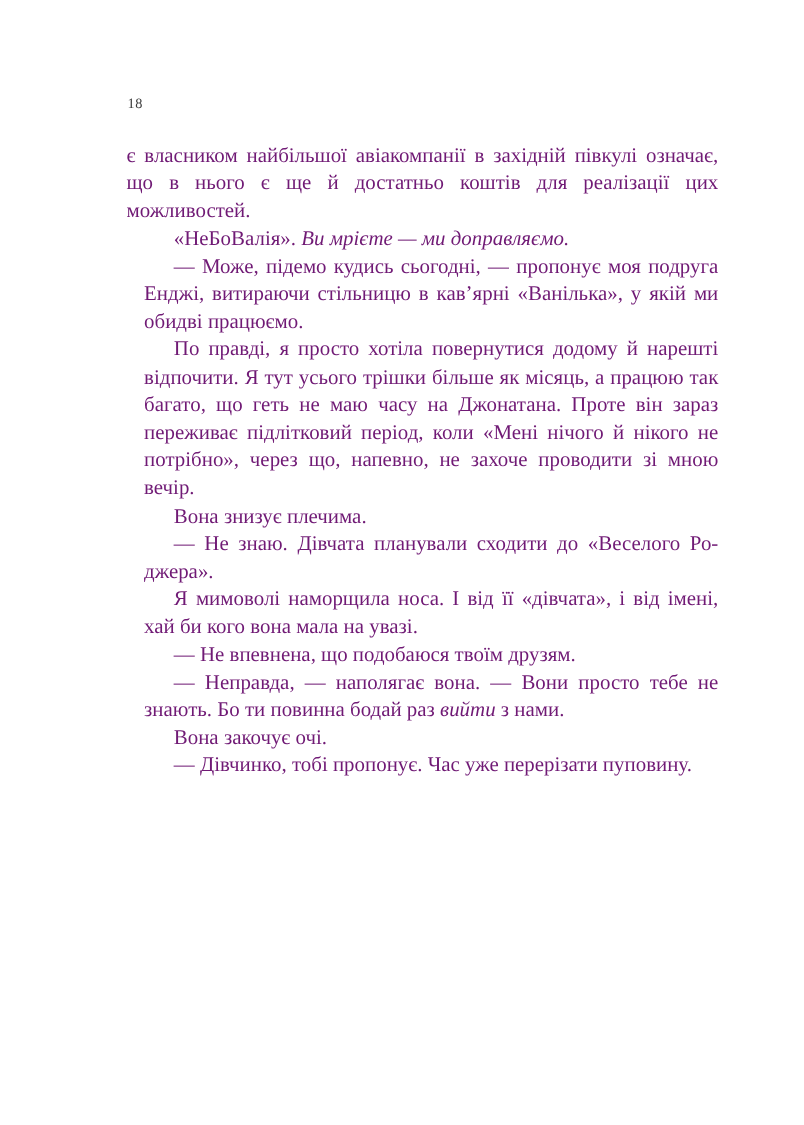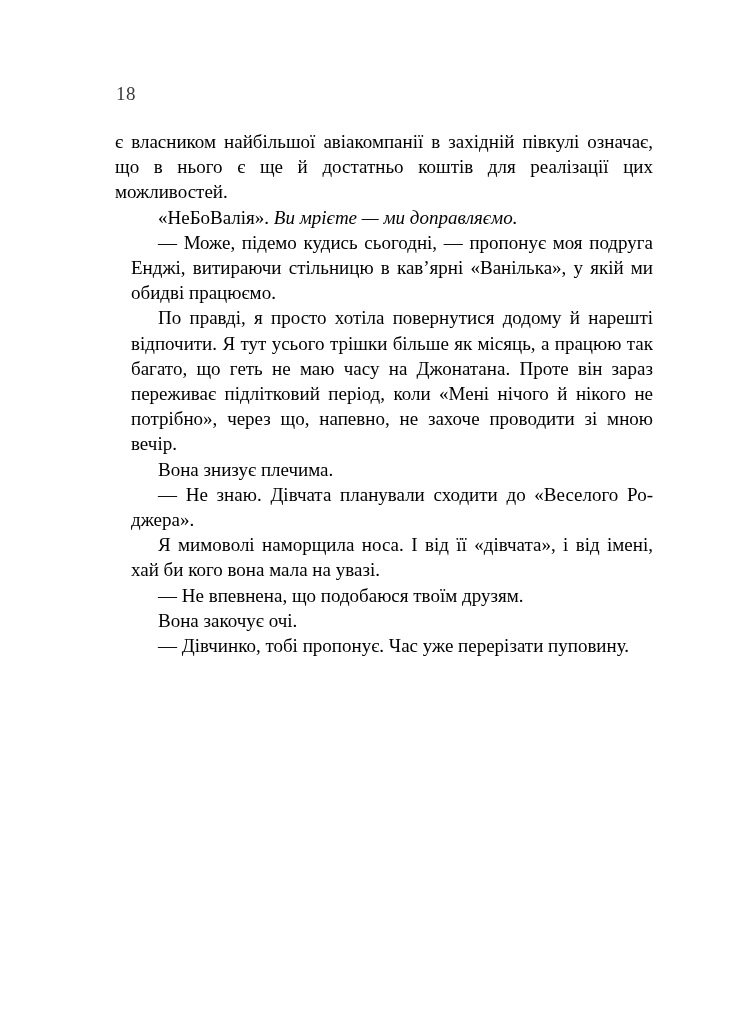--- a/index.html
+++ b/index.html
@@ -12,33 +12,33 @@
     width: 731px;
     height: 1023px;
     background: #ffffff;
     overflow: hidden;
     font-family: "Liberation Serif", "DejaVu Serif", serif;
   }
   .page-number {
     position: absolute;
     left: 116px;
     top: 84px;
-    font-size: 19px;
+    font-size: 13px;
     line-height: 20px;
     color: #3a3a3a;
     letter-spacing: 0.5px;
   }
   .body-text {
     position: absolute;
     left: 115px;
     top: 129px;
     width: 538px;
     font-size: 19px;
     line-height: 25.2px;
-    color: #000000;
+    color: #701a75;
     text-align: justify;
     hyphens: manual;
     -webkit-hyphens: manual;
   }
   .body-text p.para {
     margin: 0;
     padding: 0;
   }
   .body-text p.para.indent {
     text-indent: 27px;
@@ -55,16 +55,17 @@
   <div class="page-number">18</div>
   <div class="body-text">
       <p class="para"><span>є власником найбільшої авіакомпанії в західній півкулі озна­чає, що в нього є ще й достатньо коштів для реалізації цих можливостей.</span></p>
       <p class="para indent"><span>«НеБоВалія». </span><em>Ви мрієте — ми доправляємо.</em></p>
       <p class="para indent"><span>— Може, підемо кудись сьогодні, — пропонує моя подруга Енджі, витираючи стільницю в кав’ярні «Ванілька», у якій ми обидві працюємо.</span></p>
       <p class="para indent"><span>По правді, я просто хотіла повернутися додому й нарешті відпочити. Я тут усього трішки більше як місяць, а працюю так багато, що геть не маю часу на Джонатана. Проте він за­раз переживає підлітковий період, коли «Мені нічого й ні­кого не потрібно», через що, напевно, не захоче проводити зі мною вечір.</span></p>
       <p class="para indent"><span>Вона знизує плечима.</span></p>
       <p class="para indent"><span>— Не знаю. Дівчата планували сходити до «Веселого Ро­джера».</span></p>
       <p class="para indent"><span>Я мимоволі наморщила носа. І від її «дівчата», і від імені, хай би кого вона мала на увазі.</span></p>
       <p class="para indent"><span>— Не впевнена, що подобаюся твоїм друзям.</span></p>
+      <p class="para indent"><span>— Неправда, — наполягає вона. — Вони просто тебе не знають. Бо ти повинна бодай раз </span><em>вийти</em><span> з нами.</span></p>
       <p class="para indent"><span>Вона закочує очі.</span></p>
       <p class="para indent"><span>— Дівчинко, тобі пропонує. Час уже перерізати пуповину.</span></p>
     </div>
 </div>
 
 </body></html>

